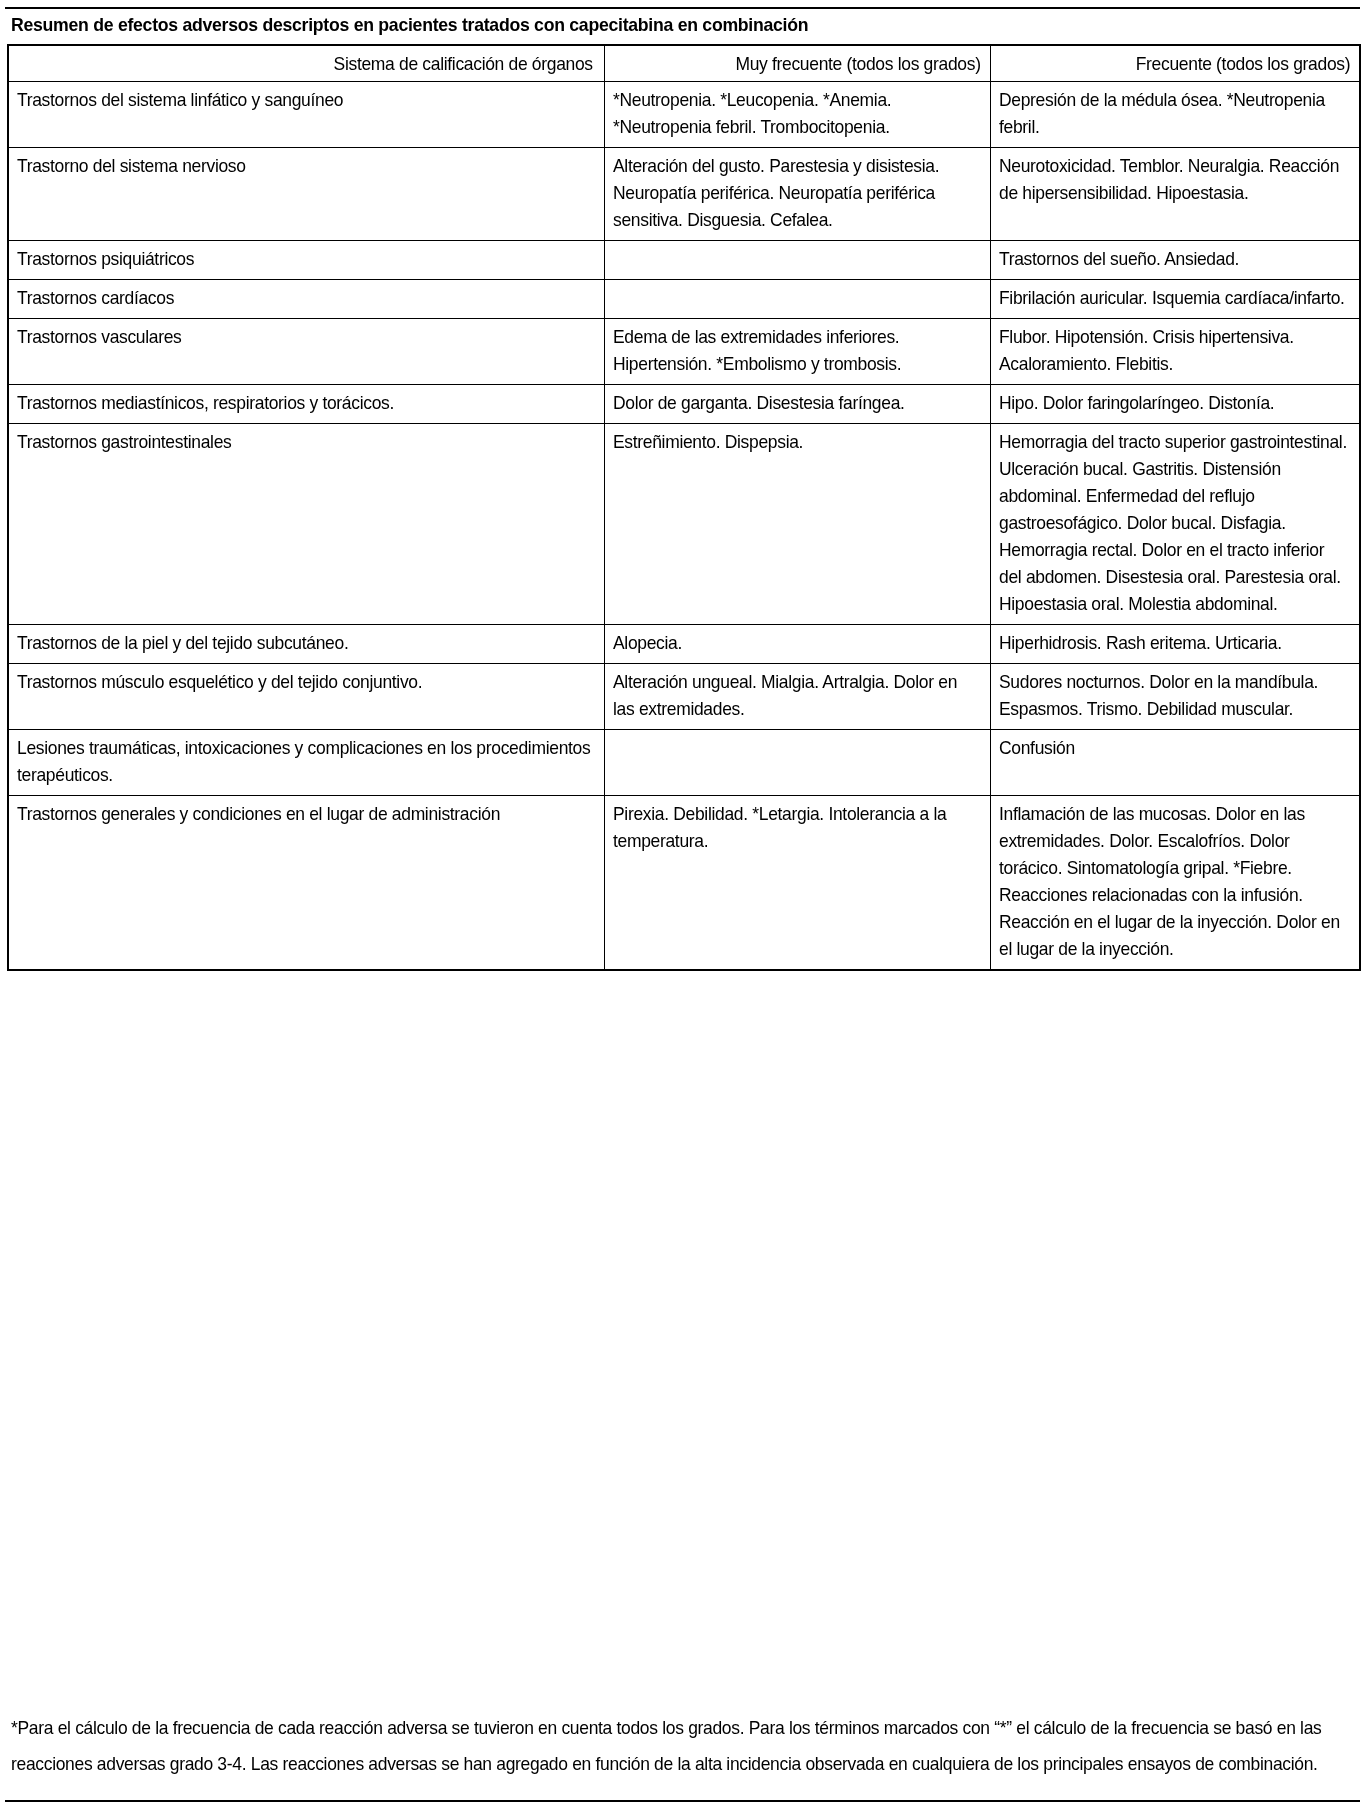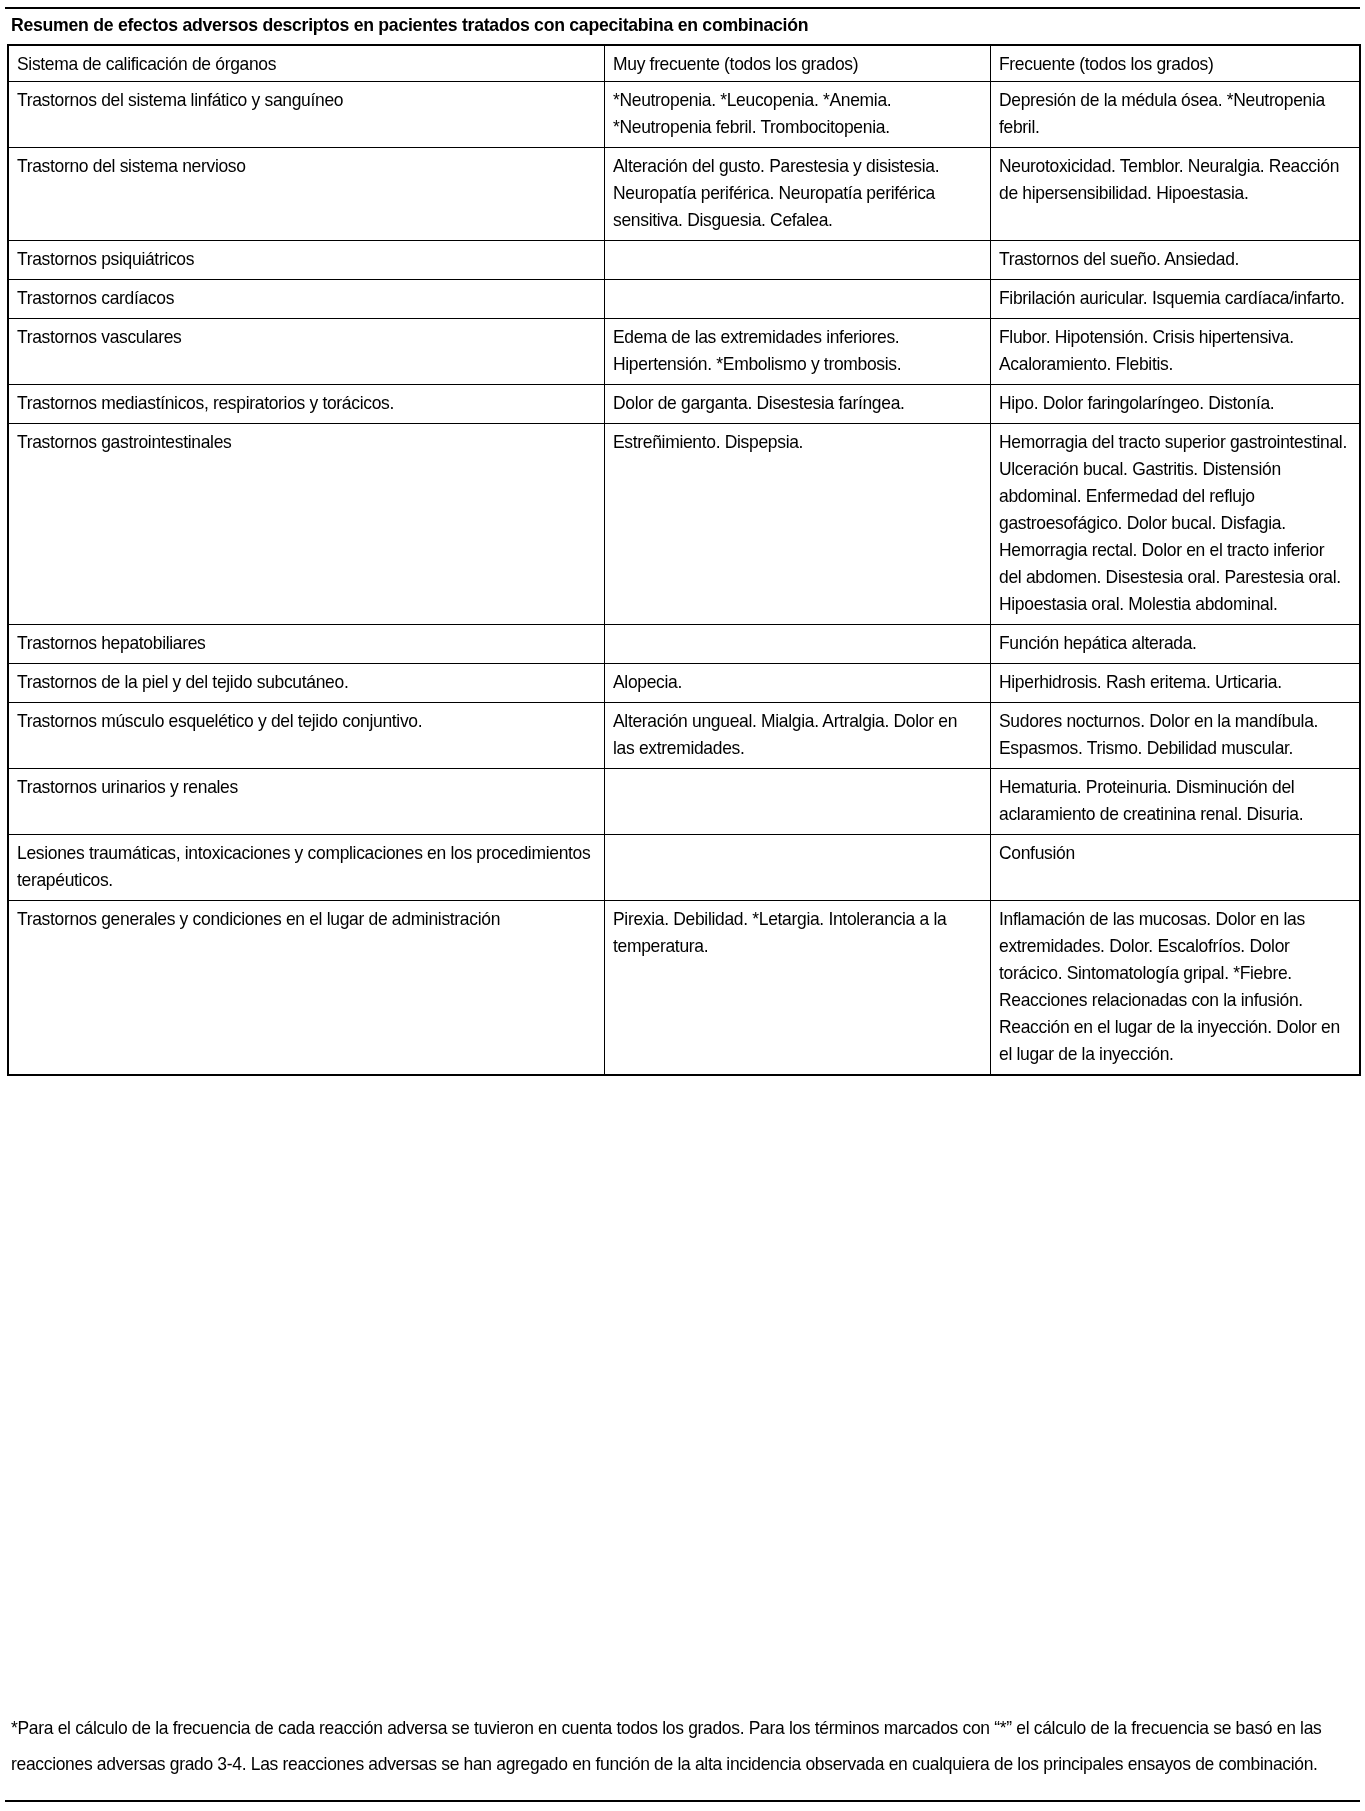--- a/index.html
+++ b/index.html
@@ -56,20 +56,21 @@
       font-size: 19px;
       line-height: 27px;
       letter-spacing: -0.35px;
     }
     table.ae col.c1 { width: 596px; }
     table.ae col.c2 { width: 386px; }
     table.ae col.c3 { width: 370px; }
     table.ae tr.header td {
       padding-top: 4px;
       padding-bottom: 4px;
+      text-align: right;
     }
     .cell-text {
       display: block;
       transform: scaleX(0.92);
       transform-origin: left top;
       width: 108%;
     }
     .footnote {
       position: absolute;
       left: 6px;
@@ -191,60 +192,38 @@
           </td>
           <td>
             <span class="cell-text">Estreñimiento. Dispepsia.</span>
           </td>
           <td>
             <span class="cell-text">Hemorragia del tracto superior gastrointestinal. Ulceración bucal. Gastritis. Distensión abdominal. Enfermedad del reflujo gastroesofágico. Dolor bucal. Disfagia. Hemorragia rectal. Dolor en el tracto inferior del abdomen. Disestesia oral. Parestesia oral. Hipoestasia oral. Molestia abdominal.</span>
           </td>
         </tr>
         <tr>
           <td>
-            <span class="cell-text">Trastornos hepatobiliares</span>
-          </td>
-          <td>
-            <span class="cell-text"></span>
-          </td>
-          <td>
-            <span class="cell-text">Función hepática alterada.</span>
-          </td>
-        </tr>
-        <tr>
-          <td>
             <span class="cell-text">Trastornos de la piel y del tejido subcutáneo.</span>
           </td>
           <td>
             <span class="cell-text">Alopecia.</span>
           </td>
           <td>
             <span class="cell-text">Hiperhidrosis. Rash eritema. Urticaria.</span>
           </td>
         </tr>
         <tr>
           <td>
             <span class="cell-text">Trastornos músculo esquelético y del tejido conjuntivo.</span>
           </td>
           <td>
             <span class="cell-text">Alteración ungueal. Mialgia. Artralgia. Dolor en las extremidades.</span>
           </td>
           <td>
             <span class="cell-text">Sudores nocturnos. Dolor en la mandíbula. Espasmos. Trismo. Debilidad muscular.</span>
-          </td>
-        </tr>
-        <tr>
-          <td>
-            <span class="cell-text">Trastornos urinarios y renales</span>
-          </td>
-          <td>
-            <span class="cell-text"></span>
-          </td>
-          <td>
-            <span class="cell-text">Hematuria. Proteinuria. Disminución del aclaramiento de creatinina renal. Disuria.</span>
           </td>
         </tr>
         <tr>
           <td>
             <span class="cell-text">Lesiones traumáticas, intoxicaciones y complicaciones en los procedimientos terapéuticos.</span>
           </td>
           <td>
             <span class="cell-text"></span>
           </td>
           <td>

